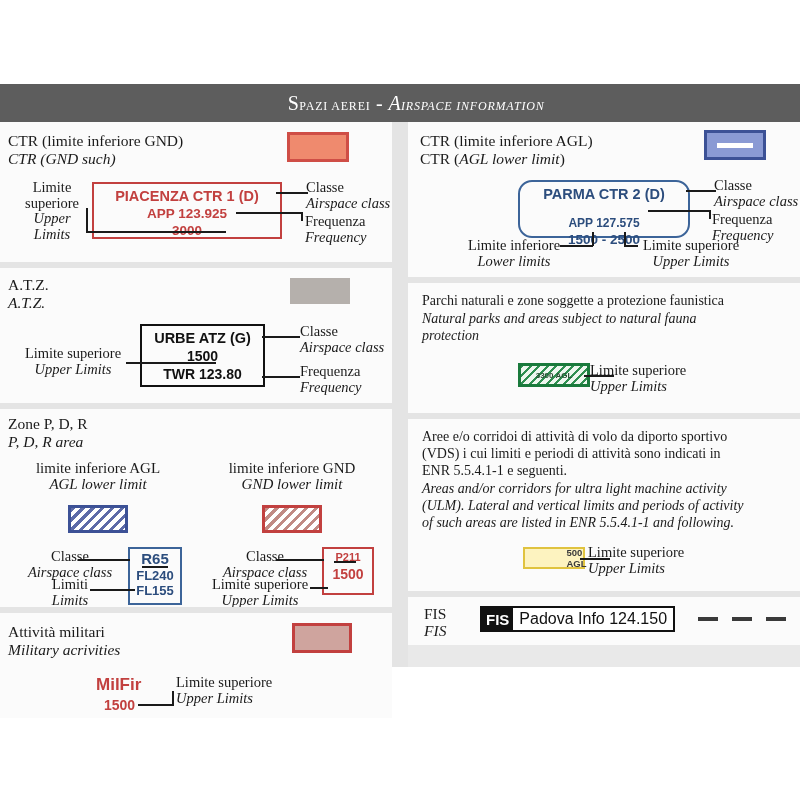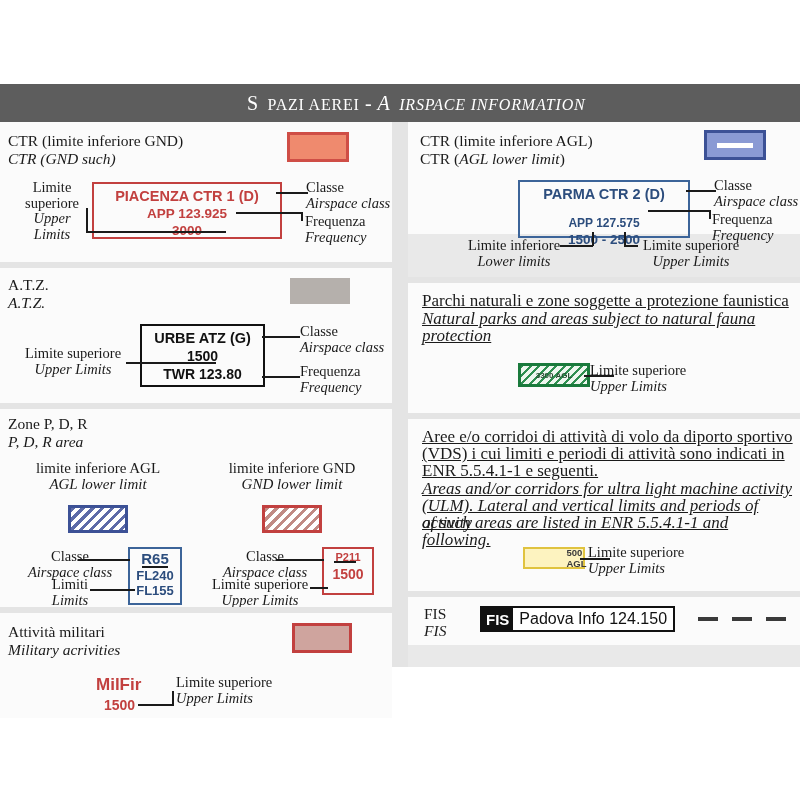--- a/index.html
+++ b/index.html
@@ -19,41 +19,41 @@
     display:flex;align-items:center;justify-content:center;
   }
   .header-title{
     color:#ffffff;
     font-family:"Liberation Serif",serif;
     font-size:20px;
     letter-spacing:.4px;
     white-space:pre;
   }
   .ht-cap{font-size:20px;}
-  .ht-sc{font-size:16px;letter-spacing:.8px;margin-left:9px;}
+  .ht-sc{font-size:12px;letter-spacing:.8px;}
   .ht-it{font-style:italic;}
 
   
   .board{position:absolute;left:0;top:122px;width:800px;height:545px;background:#e9e9e9;}
   .col{position:absolute;top:0;width:392px;}
   .col-left{left:0;}
   .col-right{left:408px;}
   .card{
     position:absolute;left:0;width:392px;
     background:#fbfbfb;
     box-sizing:border-box;
   }
   .sep{position:absolute;left:0;width:392px;height:6px;background:#e4e4e4;}
 
   .vdivider{position:absolute;left:392px;top:0;width:16px;height:545px;background:#e4e4e4;}
 
   
   .it{font-style:italic;}
   .ttl{font-size:15.5px;line-height:17px;}
-  .para{font-size:17px;line-height:16.5px;text-decoration:underline;}
+  .para{font-size:14px;line-height:16.5px;}
 
   
   .sw{position:absolute;box-sizing:border-box;}
   .sw-ctr-gnd{width:62px;height:30px;background:#ef8a6e;border:3px solid #cf4e46;}
   .sw-ctr-agl{width:62px;height:30px;background:#8a9ad4;border:3px solid #3c5196;
       display:flex;align-items:center;justify-content:center;}
   .sw-ctr-agl i{display:block;width:36px;height:5px;background:#ffffff;}
   .sw-atz{width:60px;height:26px;background:#b5b0ac;}
   .sw-mil{width:60px;height:30px;background:#cfa49e;border:3px solid #c2403f;}
   .sw-hatch{width:60px;height:28px;box-sizing:border-box;}
@@ -244,28 +244,28 @@
         <div class="ll ll-v" style="left:172px;top:78px;height:14px;"></div>
         <div class="lbl" style="left:176px;top:62px;">
           <span class="l1">Limite superiore</span>
           <span class="l2">Upper Limits</span>
         </div>
       </div>
     </div>
 
     <div class="col col-right">
 
-      <div class="card" style="top:0;height:112px;">
+      <div class="card" style="top:0;height:155px;">
         <div class="ttl" style="position:absolute;left:12px;top:10px;">CTR (limite inferiore AGL)</div>
         <div class="ttl" style="position:absolute;left:12px;top:28px;">CTR (<span class="it">AGL lower limit</span>)</div>
         <div class="sw sw-ctr-agl" style="left:296px;top:8px;">
             <i></i>
           </div>
 
-        <div class="box box-blue" style="left:110px;top:58px;width:172px;height:58px;padding-top:4px;">
+        <div class="box box-blue" style="left:110px;top:58px;width:172px;height:58px;padding-top:4px;border-radius:14px;">
           <span class="ln" style="font-size:14.5px;">PARMA CTR 2 (D)</span>
           <span class="ln" style="font-size:12px;margin-top:14px;">APP 127.575</span>
           <span class="ln" style="font-size:13.5px;margin-top:2px;">1500 - 2500</span>
         </div>
 
         <div class="ll ll-h" style="left:278px;top:68px;width:30px;"></div>
         <div class="lbl" style="left:306px;top:56px;">
           <span class="l1">Classe</span>
           <span class="l2">Airspace class</span>
         </div>

